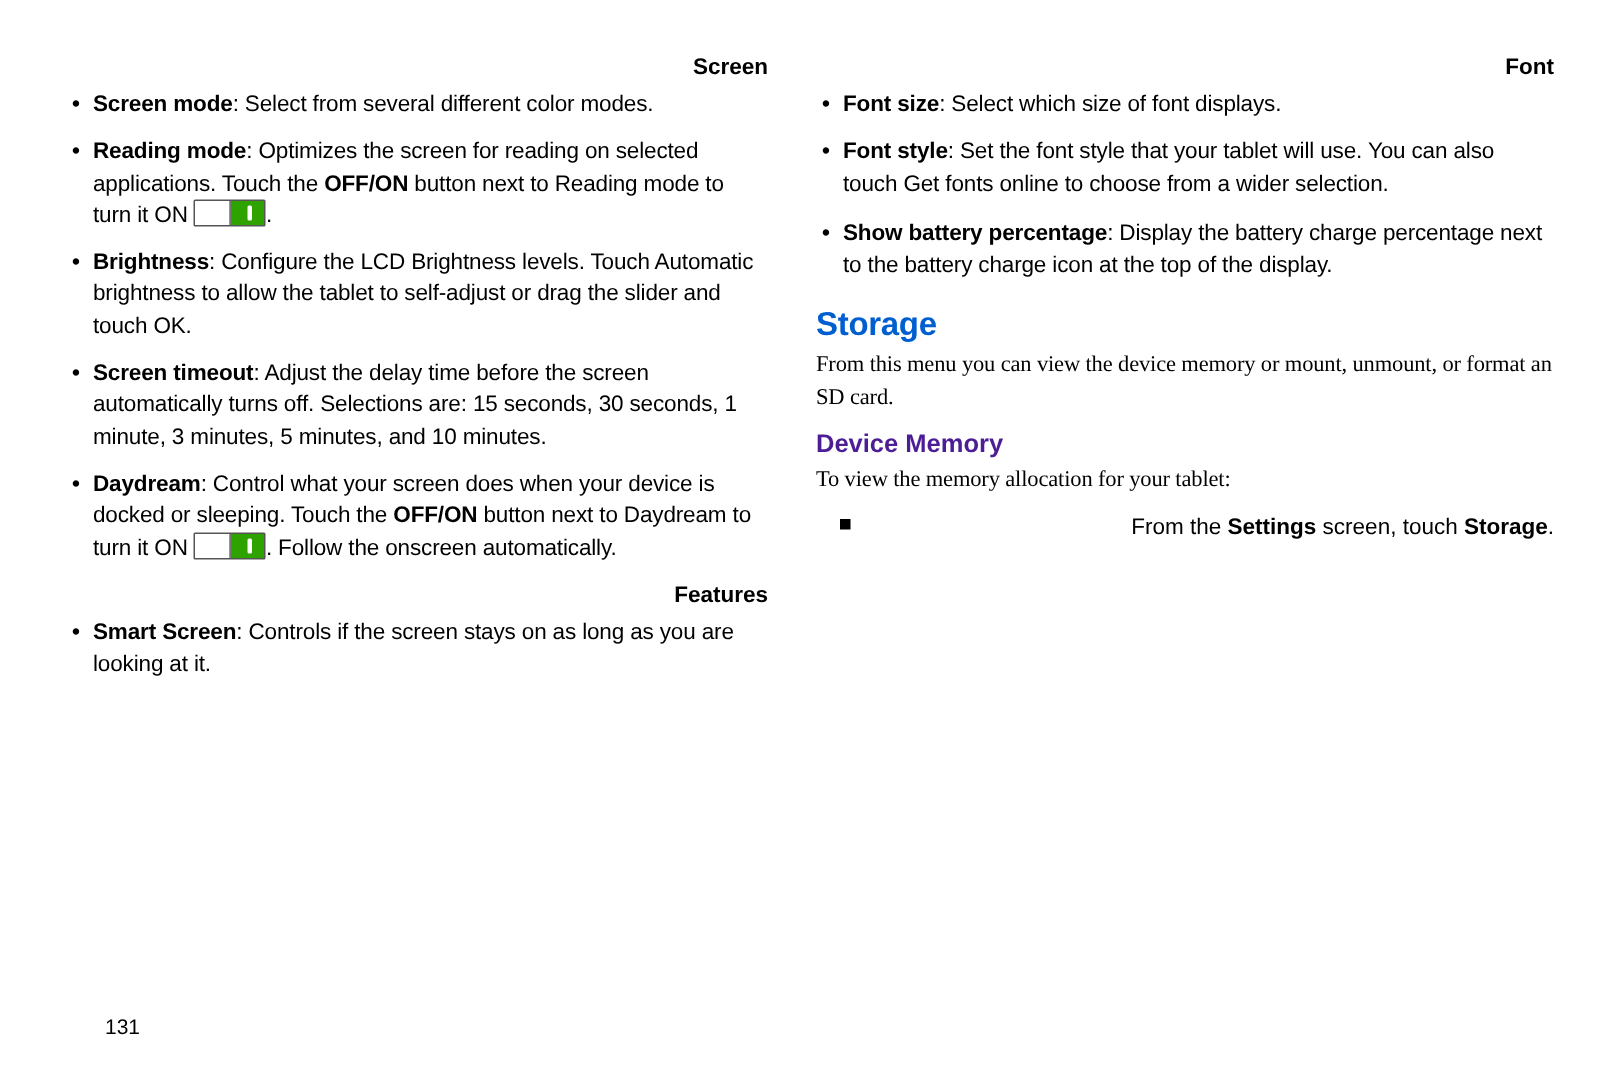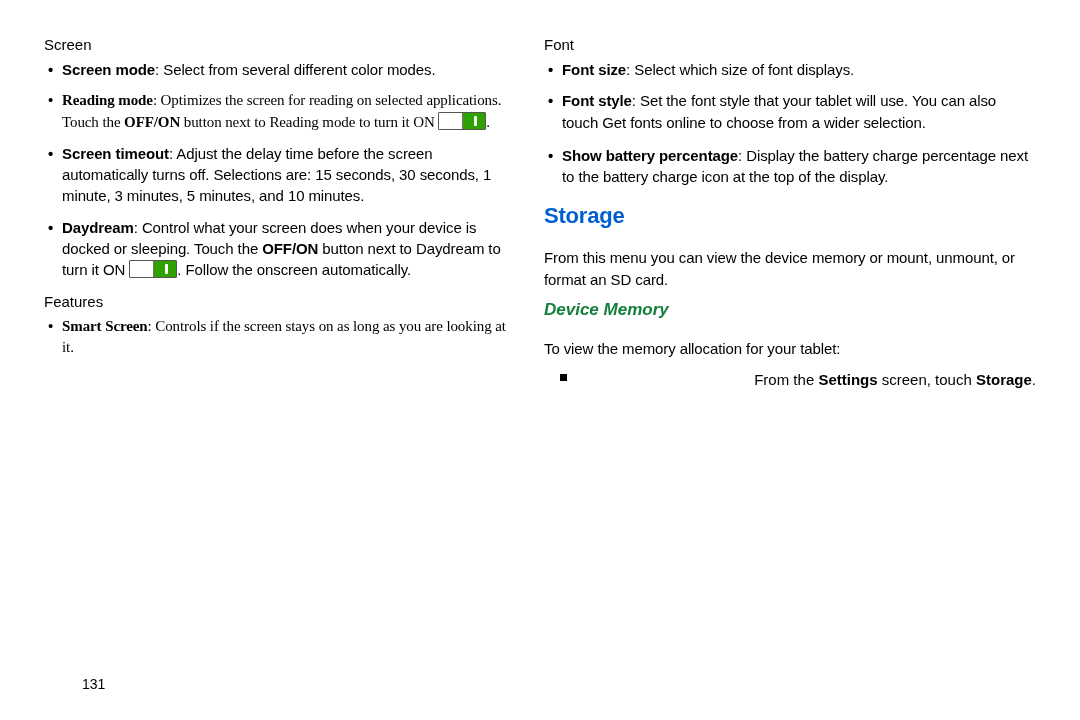--- a/index.html
+++ b/index.html
@@ -23,23 +23,24 @@
   .col {
     width: 50%;
     box-sizing: border-box;
     padding-right: 28px;
   }
   .col.right {
     padding-right: 0;
     padding-left: 4px;
   }
   .subhead {
-    font-weight: 400;
+    font-weight: 700;
     font-size: 15px;
     margin: 0 0 6px 0;
+    text-align: right;
   }
   ul.bullets {
     list-style: none;
     margin: 0 0 12px 0;
     padding: 0 0 0 18px;
   }
   ul.bullets > li {
     position: relative;
     margin: 0 0 10px 0;
     line-height: 1.42;
@@ -56,31 +57,31 @@
   }
   .b { font-weight: 700; }
   .h1-blue {
     color: #005fd0;
     font-weight: 800;
     font-size: 22px;
     margin: 16px 0 4px 0;
     letter-spacing: -0.2px;
   }
   .h2-blue {
-    color: #15803d;
+    color: #4c1d95;
     font-weight: 700;
-    font-style: italic;
     font-size: 17px;
     margin: 10px 0 2px 0;
   }
   .para {
-    margin: 18px 0 10px 0;
+    margin: 4px 0 10px 0;
     line-height: 1.42;
     font-size: 15px;
     letter-spacing: -0.1px;
+    font-family: Liberation Serif, serif;
   }
   .square-item {
     position: relative;
     padding-left: 40px;
     margin: 0 0 6px 0;
     line-height: 1.42;
     font-size: 15px;
     text-align: right;
   }
   .square-item .sq {
@@ -125,42 +126,45 @@
   }
   .switch .notch {
     position: absolute;
     right: 8px;
     top: 3px;
     bottom: 3px;
     width: 3px;
     background: #fff;
     border-radius: 1px;
   }
-  .condensed { letter-spacing: -0.35px; font-family: Liberation Serif, serif; }
+  .condensed { letter-spacing: -0.35px; }
   .page-no {
     position: absolute;
-    left: 82px;
+    left: 70px;
     bottom: 28px;
     font-size: 14px;
     text-align: right;
   }
 </style>
 </head>
 <body>
 
 <div class="page">
 
   <div class="col">
     <div class="subhead">Screen</div>
     <ul class="bullets">
       <li>
         <span class="b">Screen mode</span><span>: Select from several different color modes.</span>
       </li>
       <li class="condensed">
         <span class="b">Reading mode</span><span>: Optimizes the screen for reading on selected applications. Touch the </span><span class="b">OFF/ON</span><span> button next to Reading mode to turn it ON </span><span class="switch"><span class="on-half"></span><span class="sep"></span><span class="notch"></span></span><span>.</span>
+      </li>
+      <li>
+        <span class="b">Brightness</span><span>: Configure the LCD Brightness levels. Touch Automatic brightness to allow the tablet to self-adjust or drag the slider and touch OK.</span>
       </li>
       <li>
         <span class="b">Screen timeout</span><span>: Adjust the delay time before the screen automatically turns off. Selections are: 15 seconds, 30 seconds, 1 minute, 3 minutes, 5 minutes, and 10 minutes.</span>
       </li>
       <li>
         <span class="b">Daydream</span><span>: Control what your screen does when your device is docked or sleeping. Touch the </span><span class="b">OFF/ON</span><span> button next to Daydream to turn it ON </span><span class="switch"><span class="on-half"></span><span class="sep"></span><span class="notch"></span></span><span>. Follow the onscreen automatically.</span>
       </li>
     </ul>
 
     <div class="subhead">Features</div>

